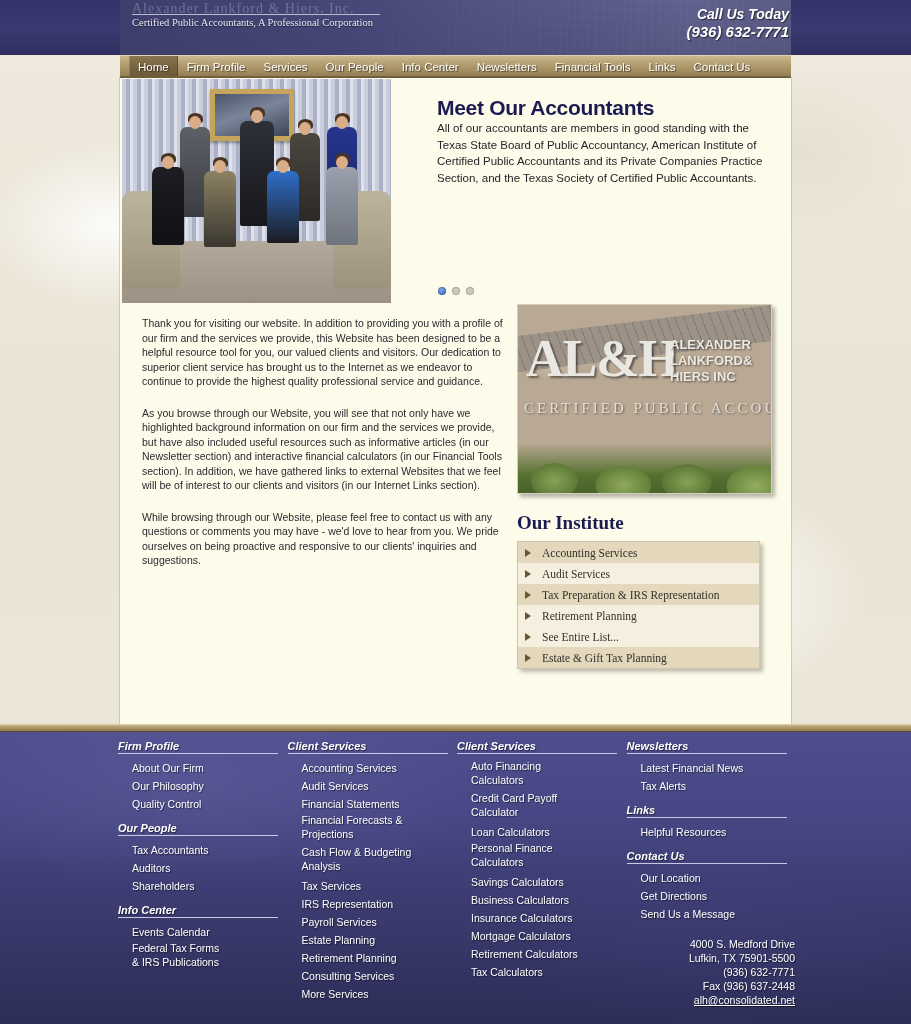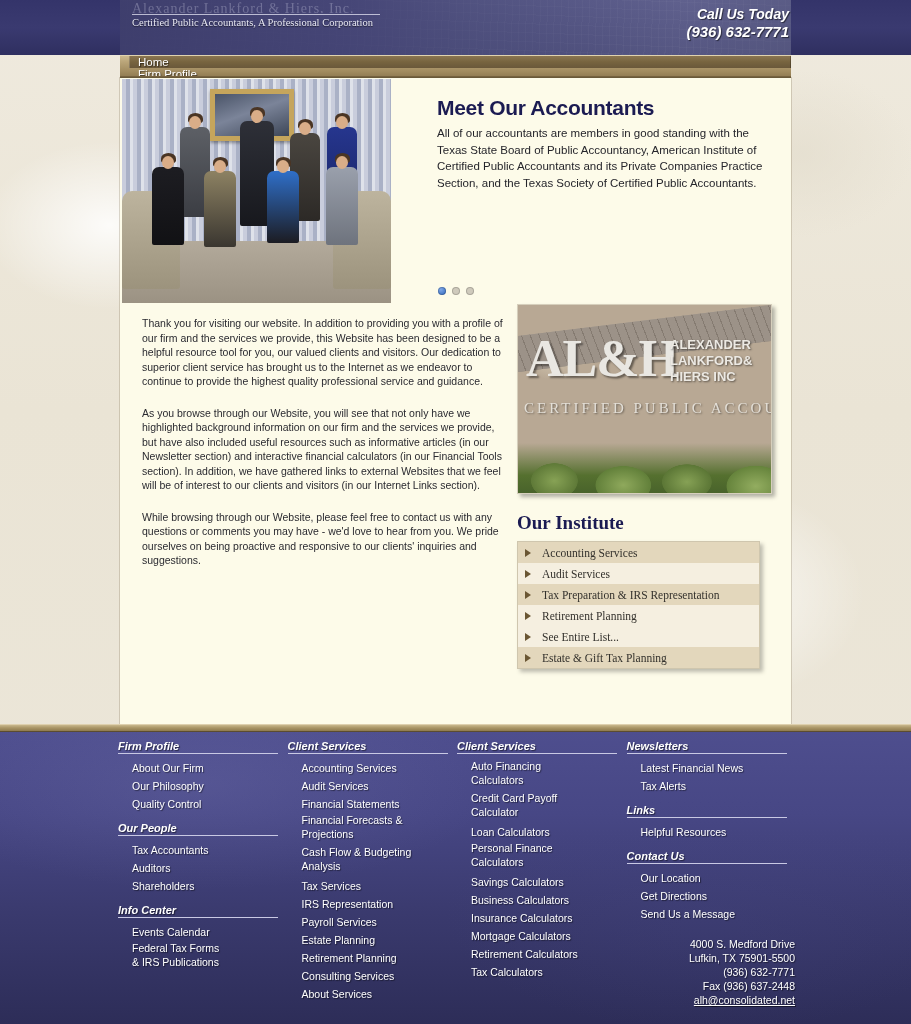--- a/index.html
+++ b/index.html
@@ -99,21 +99,20 @@
     position: absolute;
     left: 120px;
     top: 55px;
     width: 671px;
     height: 23px;
     background: linear-gradient(180deg, #cbb98e 0%, #b9a478 28%, #a08a5e 72%, #8d7850 100%);
     border-top: 1px solid #e0d3b0;
     display: flex;
     align-items: stretch;
     padding-left: 9px;
-    flex-direction: column;
   }
   .nav::after {
     content: "";
     position: absolute;
     left: 0; right: 0; bottom: 0;
     height: 2px;
     background: linear-gradient(180deg, #7d6944, #5d4d30);
   }
   .nav-item {
     display: flex;
@@ -219,21 +218,20 @@
     width: 397px;
     height: 226px;
     padding: 18px 22px 0 45px;
   }
   .hero-title {
     font-family: "Liberation Sans", sans-serif;
     font-weight: bold;
     font-size: 21px;
     color: #1b1b52;
     letter-spacing: -0.3px;
-    margin-bottom: 5px;
   }
   .hero-body {
     font-size: 11.5px;
     line-height: 16.5px;
     color: #25252b;
   }
   .hero-dots {
     position: absolute;
     left: 50%;
     transform: translateX(-50%);
@@ -641,21 +639,21 @@
             <span class="flink wrap">Financial Forecasts &amp;
   Projections</span>
             <span class="flink wrap">Cash Flow &amp; Budgeting
   Analysis</span>
             <span class="flink">Tax Services</span>
             <span class="flink">IRS Representation</span>
             <span class="flink">Payroll Services</span>
             <span class="flink">Estate Planning</span>
             <span class="flink">Retirement Planning</span>
             <span class="flink">Consulting Services</span>
-            <span class="flink">About Services</span>
+            <span class="flink">More Services</span>
           </div>
         </div>
         <div class="fcol">
           <div class="fgroup">
             <div class="fhead">Client Services</div>
             <span class="flink wrap">Auto Financing
   Calculators</span>
             <span class="flink wrap">Credit Card Payoff
   Calculator</span>
             <span class="flink">Loan Calculators</span>

